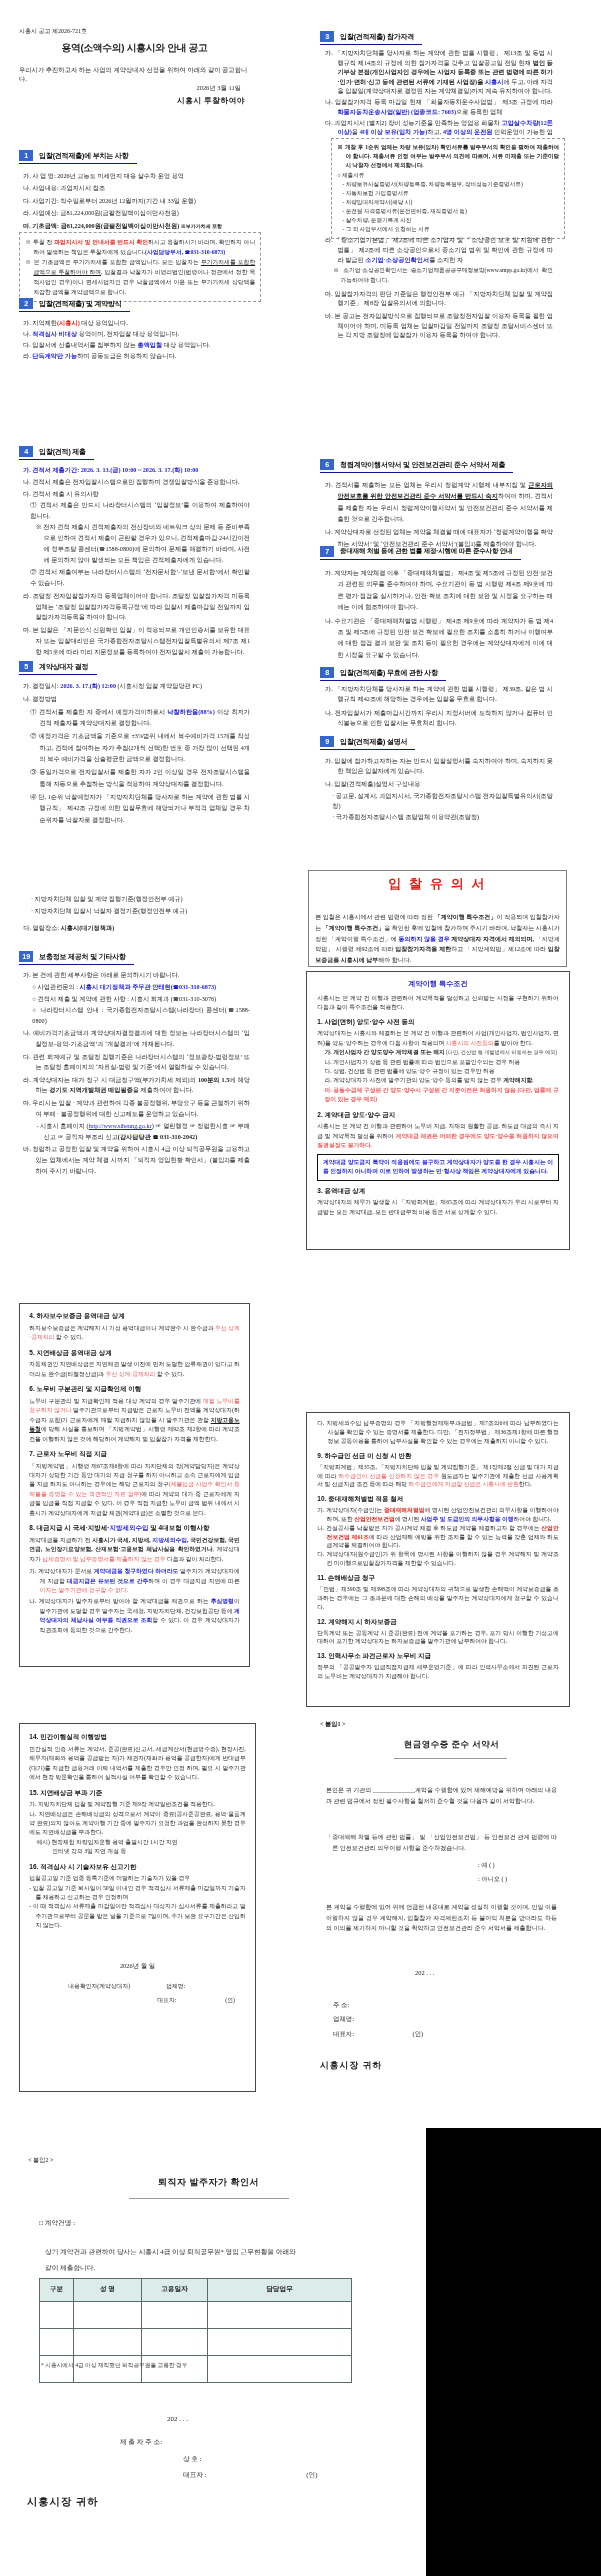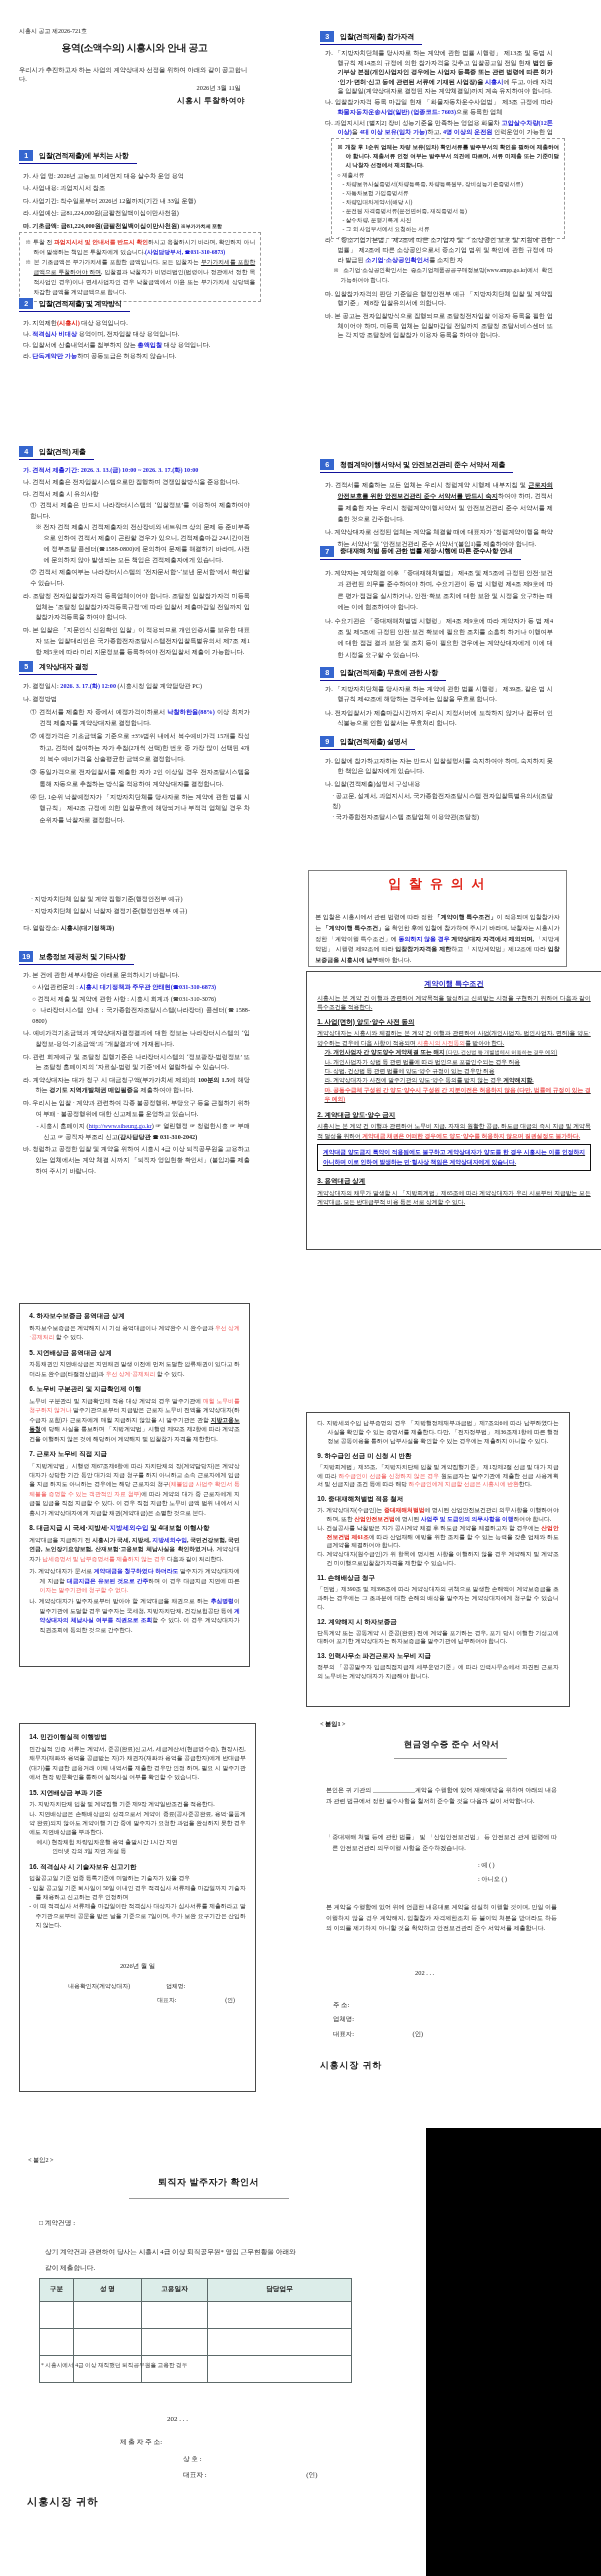--- a/index.html
+++ b/index.html
@@ -279,21 +279,21 @@
     <div style="margin-bottom:1.5px;">나. 입찰(견적제출)설명서 구성내용</div>
     <div style="padding-left:7.2px;">· 공고문, 설계서, 과업지시서, 국가종합전자조달시스템 전자입찰특별유의서(조달청)</div>
     <div style="padding-left:7.2px;">· 국가종합전자조달시스템 조달업체 이용약관(조달청)</div>
   </div>
 
   <div class="abs" style="top:870px;left:308px;width:259px;height:97px;border:0.5px solid #808080;box-sizing:border-box;padding:4.1px 6.2px;">
     <div class="ctr" style="color:#e02318;font-weight:bold;font-size:13px;letter-spacing:2.1px;font-family:'Liberation Sans',sans-serif;margin-bottom:19px;">입 찰 유 의 서</div>
     <div class="j" style="font-size:6px;line-height:10.8px;"><span> 본 입찰은 시흥시에서 관련 법령에 따라 정한 </span><span class="b">「계약이행 특수조건」</span><span>이 적용되며 입찰참가자는 </span><span class="b">「계약이행 특수조건」</span><span>을 확인한 후에 입찰에 참가하여 주시기 바라며, 낙찰자는 시흥시가 정한 「계약이행 특수조건」에 </span><span class="blb">동의하지 않을 경우</span><span> </span><span class="b">계약상대자 자격에서 제외되며,</span><span> 「지방계약법」 시행령 제92조에 따라 </span><span class="b">입찰참가자격을 제한</span><span>하고 「지방계약법」제12조에 따라 </span><span class="b">입찰보증금을 시흥시에 납부</span><span>해야 합니다.</span></div>
   </div>
 
-  <div class="abs pagebox j scbody" style="top:971px;left:306px;width:296px;height:279px;padding:6.2px 10.3px;font-size:5.8px;text-decoration:underline;">
+  <div class="abs pagebox j scbody" style="top:971px;left:306px;width:264px;height:279px;padding:6.2px 10.3px;font-size:5.8px;">
     <div class="ctr" style="color:#2626c8;font-weight:bold;font-size:7.2px;font-family:'Liberation Sans',sans-serif;margin-bottom:4.1px;">계약이행 특수조건</div>
     <div style="margin-bottom:4.1px;">시흥시는 본 계약 건 이행과 관련하여 계약목적을 달성하고 신뢰받는 시정을 구현하기 위하여 다음과 같이 특수조건을 적용한다.</div>
     <div class="sch" style="margin-top:2.1px;">1. 사업(면허) 양도·양수 사전 동의</div>
     <div><span>계약상대자는 시흥시와 체결하는 본 계약 건 이행과 관련하여 사업(개인사업자, 법인사업자, 면허)을 양도·양수하는 경우에 다음 사항이 적용되며 </span><span class="rs">시흥시의 사전동의</span><span>를 받아야 한다.</span></div>
     <div style="padding-left:7.2px;"><span class="b">가. 개인사업자 간 양도양수 계약체결 또는 해지</span><span class="gys"> (다만, 건산법 등 개별법에서 허용하는 경우 예외)</span></div>
     <div style="padding-left:7.2px;">나. 개인사업자가 상법 등 관련 법률에 따라 법인으로 포괄인수되는 경우 허용</div>
     <div style="padding-left:7.2px;">다. 상법, 건산법 등 관련 법률에 양도·양수 규정이 있는 경우만 허용</div>
     <div style="padding-left:7.2px;"><span>라. 계약상대자가 사전에 발주기관의 양도·양수 동의를 받지 않는 경우 </span><span class="b">계약해지함.</span></div>
     <div style="padding-left:7.2px;"><span class="rsb">마. 공동수급체 구성원 간 양도·양수시 구성원 간 지분이전은 허용하지 않음 (다만, 법률에 규정이 있는 경우 예외)</span></div>
     <div class="sch">2. 계약대금 양도·양수 금지</div>

